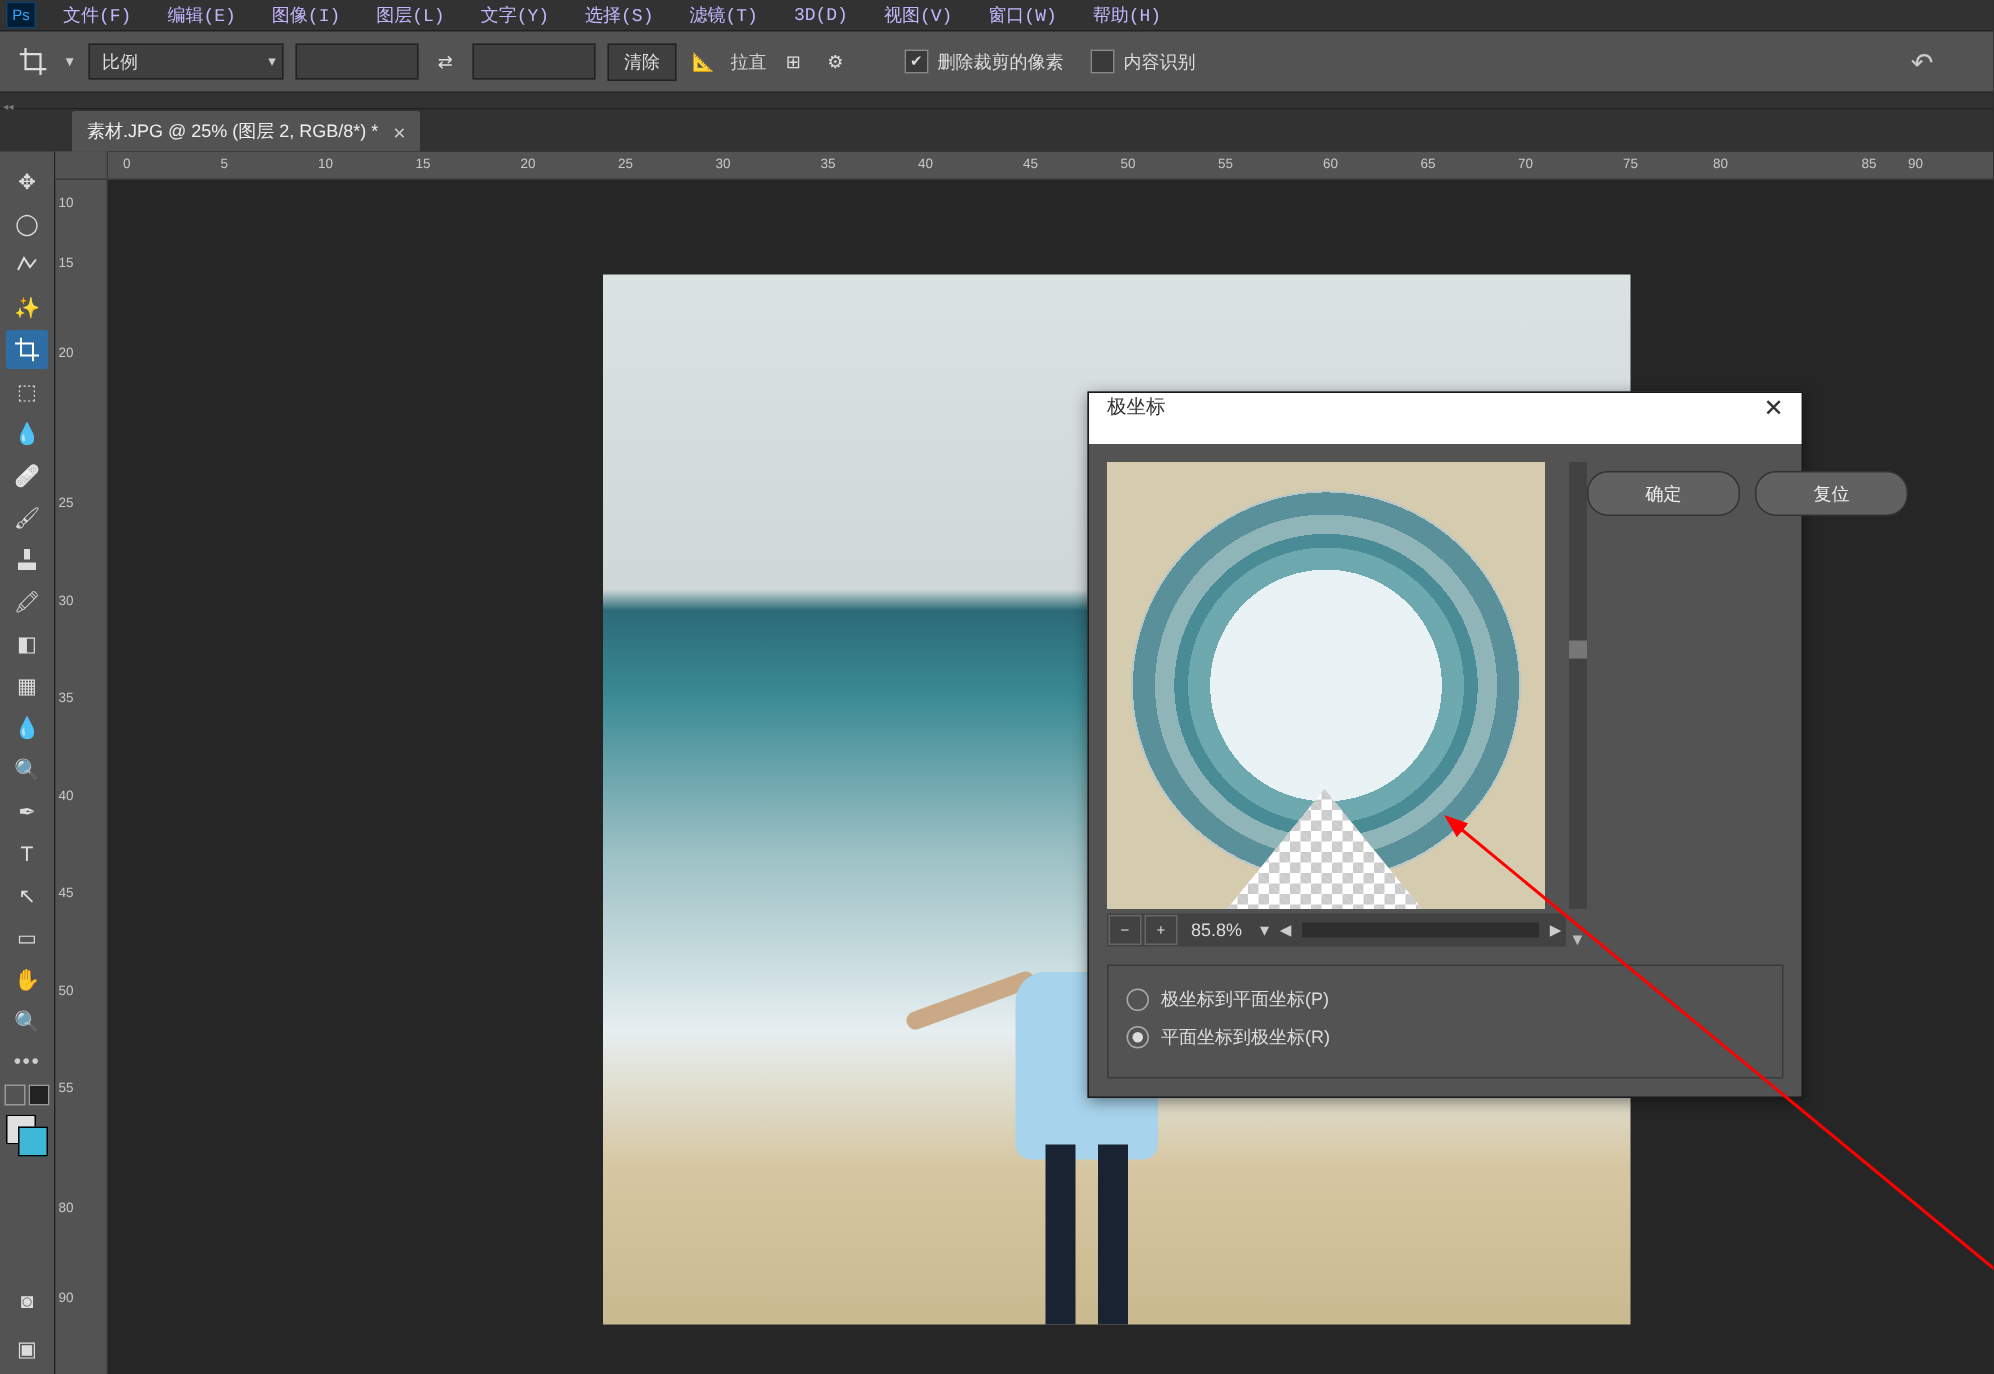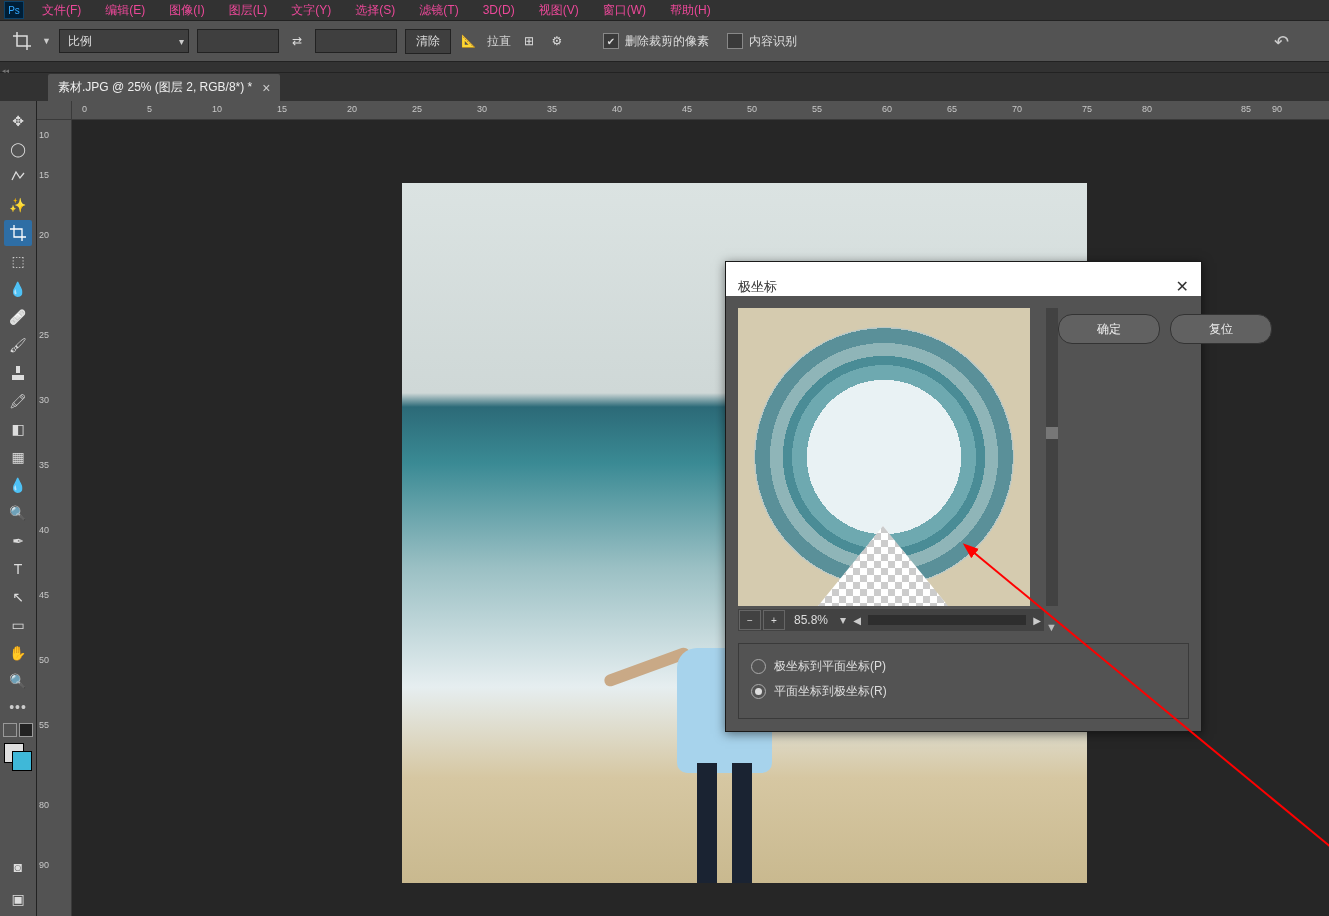--- a/index.html
+++ b/index.html
@@ -30,22 +30,23 @@
     font-size: 10px;
     font-weight: normal;
     display: flex;
     align-items: center;
     justify-content: center;
     margin-right: 6px;
     border: 1px solid #31a8ff44;
   }
   .menu-item {
     padding: 2px 12px;
-    color: #ec4899;
+    color: #c4b5fd;
     cursor: pointer;
+    font-family: Liberation Mono, monospace;
   }
   .optionbar {
     height: 40px;
     background: #535353;
     border-top: 1px solid #222;
     border-bottom: 1px solid #222;
     display: flex;
     align-items: center;
     padding-left: 10px;
     gap: 8px;
@@ -177,21 +178,21 @@
   .legs2{position:absolute;bottom:0;left:90px;width:20px;height:120px;background:#1a2332;}
   .arm-l{position:absolute;bottom:210px;left:-40px;width:90px;height:12px;background:#c9a986;transform:rotate(-20deg);border-radius:6px;}
   .arm-r{position:absolute;bottom:220px;left:115px;width:80px;height:12px;background:#c9a986;transform:rotate(-60deg);border-radius:6px;}
   
   .dialog{
     position:absolute;left:653px;top:160px;width:475px;
     background:#535353;border:1px solid #1a1a1a;box-shadow:0 2px 10px rgba(0,0,0,.5);
   }
   .dlg-title{
     height:34px;background:#fff;color:#333;
-    display:flex;align-items:flex-end;justify-content:space-between;
+    display:flex;align-items:flex-start;justify-content:space-between;
     padding:0 12px;font-size:13px;
   }
   .dlg-close{font-size:16px;color:#333;cursor:pointer;}
   .dlg-body{display:flex;padding:12px;gap:14px;}
   .preview-wrap{position:relative;}
   .preview{
     width:292px;height:298px;background:#d5cbaf;position:relative;overflow:hidden;
   }
   .polar-ring{
     position:absolute;left:50%;top:50%;transform:translate(-50%,-50%);

